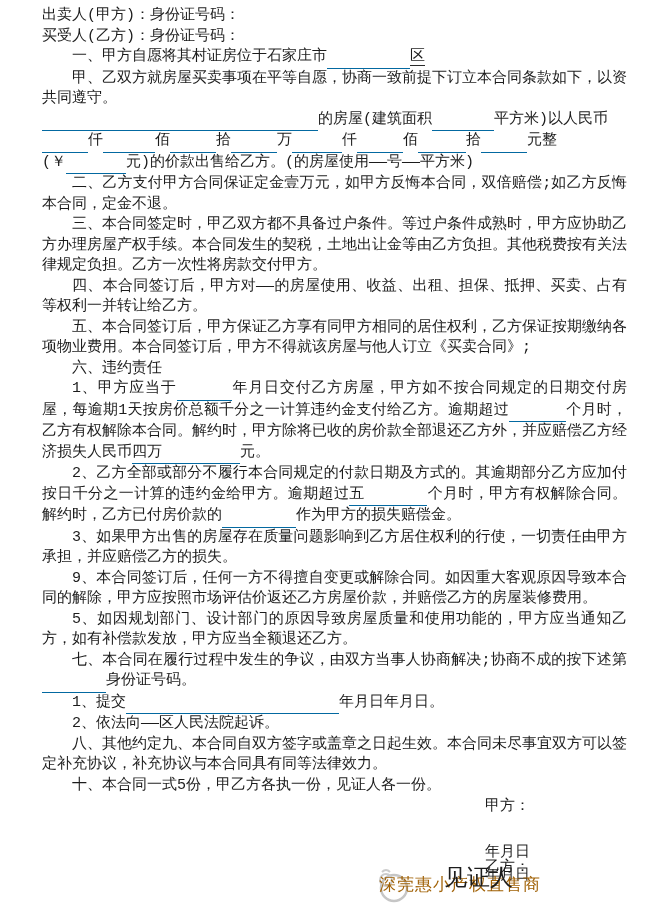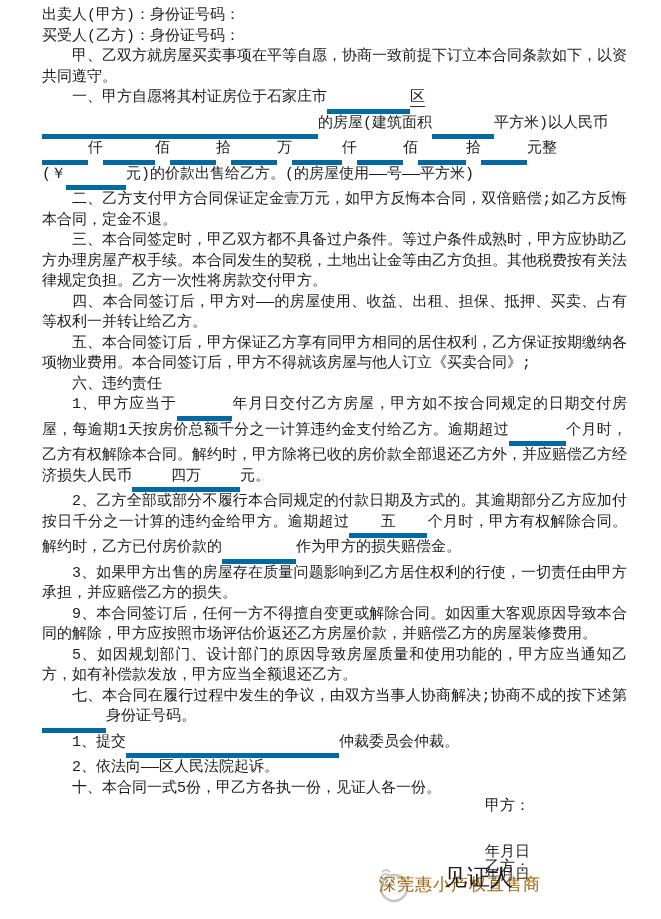--- a/index.html
+++ b/index.html
@@ -27,22 +27,22 @@
     word-break: break-all;
   }
   p.para.indent { text-indent: 30px; }
   .run { }
   .ul-run {
     border-bottom: 1px solid #2a2a2a;
   }
   .blank {
     display: inline-block;
     box-sizing: border-box;
-    border-bottom: 5px solid #0369a1;
-    text-align: center;
+    border-bottom: 1px solid #0369a1;
+    text-align: left;
     white-space: nowrap;
     text-indent: 0;
     vertical-align: baseline;
   }
   
   .sig-layer {
     position: absolute;
     left: 0; top: 0;
     width: 579px; height: 919px;
   }
@@ -83,38 +83,39 @@
     z-index: 2;
   }
 </style>
 </head>
 <body>
 
 <div class="doc">
   <div>
       <p class="para"><span class="run">出卖人(甲方)：身份证号码：</span></p>
       <p class="para"><span class="run">买受人(乙方)：身份证号码：</span></p>
+      <p class="para indent"><span class="run">一、甲方自愿将其村证房位于石家庄市</span><span class="blank" style="width: 83px;">&nbsp;</span><span class="ul-run">区</span></p>
       <p class="para indent"><span class="run">甲、乙双方就房屋买卖事项在平等自愿，协商一致前提下订立本合同条款如下，以资共同遵守。</span></p>
-      <p class="para indent"><span class="run">一、甲方自愿将其村证房位于石家庄市</span><span class="blank" style="width: 83px;">&nbsp;</span><span class="ul-run">区</span></p>
       <p class="para"><span class="blank" style="width: 276px;">&nbsp;</span><span class="run">的房屋(建筑面积</span><span class="blank" style="width: 62px;">&nbsp;</span><span class="run">平方米)以人民币</span></p>
       <p class="para"><span class="blank" style="width: 46px;">&nbsp;</span><span class="run">仟</span><span class="blank" style="width: 52px;">&nbsp;</span><span class="run">佰</span><span class="blank" style="width: 46px;">&nbsp;</span><span class="run">拾</span><span class="blank" style="width: 46px;">&nbsp;</span><span class="run">万</span><span class="blank" style="width: 50px;">&nbsp;</span><span class="run">仟</span><span class="blank" style="width: 46px;">&nbsp;</span><span class="run">佰</span><span class="blank" style="width: 48px;">&nbsp;</span><span class="run">拾</span><span class="blank" style="width: 46px;">&nbsp;</span><span class="run">元整</span></p>
       <p class="para"><span class="run">(￥</span><span class="blank" style="width: 60px;">&nbsp;</span><span class="run">元)的价款出售给乙方。(的房屋使用——号——平方米)</span></p>
       <p class="para indent"><span class="run">二、乙方支付甲方合同保证定金壹万元，如甲方反悔本合同，双倍赔偿;如乙方反悔本合同，定金不退。</span></p>
       <p class="para indent"><span class="run">三、本合同签定时，甲乙双方都不具备过户条件。等过户条件成熟时，甲方应协助乙方办理房屋产权手续。本合同发生的契税，土地出让金等由乙方负担。其他税费按有关法律规定负担。乙方一次性将房款交付甲方。</span></p>
       <p class="para indent"><span class="run">四、本合同签订后，甲方对——的房屋使用、收益、出租、担保、抵押、买卖、占有等权利一并转让给乙方。</span></p>
       <p class="para indent"><span class="run">五、本合同签订后，甲方保证乙方享有同甲方相同的居住权利，乙方保证按期缴纳各项物业费用。本合同签订后，甲方不得就该房屋与他人订立《买卖合同》;</span></p>
       <p class="para indent"><span class="run">六、违约责任</span></p>
       <p class="para indent"><span class="run">1、甲方应当于</span><span class="blank" style="width: 55px;">&nbsp;</span><span class="run">年月日交付乙方房屋，甲方如不按合同规定的日期交付房屋，每逾期1天按房价总额千分之一计算违约金支付给乙方。逾期超过</span><span class="blank" style="width: 57px;">&nbsp;</span><span class="run">个月时，乙方有权解除本合同。解约时，甲方除将已收的房价款全部退还乙方外，并应赔偿乙方经济损失人民币</span><span class="blank" style="width: 108px;">四万</span><span class="run">元。</span></p>
       <p class="para indent"><span class="run">2、乙方全部或部分不履行本合同规定的付款日期及方式的。其逾期部分乙方应加付按日千分之一计算的违约金给甲方。逾期超过</span><span class="blank" style="width: 78px;">五</span><span class="run">个月时，甲方有权解除合同。解约时，乙方已付房价款的</span><span class="blank" style="width: 74px;">&nbsp;</span><span class="run">作为甲方的损失赔偿金。</span></p>
       <p class="para indent"><span class="run">3、如果甲方出售的房屋存在质量问题影响到乙方居住权利的行使，一切责任由甲方承担，并应赔偿乙方的损失。</span></p>
       <p class="para indent"><span class="run">9、本合同签订后，任何一方不得擅自变更或解除合同。如因重大客观原因导致本合同的解除，甲方应按照市场评估价返还乙方房屋价款，并赔偿乙方的房屋装修费用。</span></p>
       <p class="para indent"><span class="run">5、如因规划部门、设计部门的原因导致房屋质量和使用功能的，甲方应当通知乙方，如有补偿款发放，甲方应当全额退还乙方。</span></p>
       <p class="para indent"><span class="run">七、本合同在履行过程中发生的争议，由双方当事人协商解决;协商不成的按下述第</span><span class="blank" style="width: 64px;">&nbsp;</span><span class="run">身份证号码。</span></p>
-      <p class="para indent"><span class="run">1、提交</span><span class="blank" style="width: 213px;">&nbsp;</span><span class="run">仲裁委员会仲裁。</span></p>
+      <p class="para indent"><span class="run">1、提交</span><span class="blank" style="width: 213px;">&nbsp;</span><span class="run">年月日年月日。</span></p>
       <p class="para indent"><span class="run">2、依法向——区人民法院起诉。</span></p>
+      <p class="para indent"><span class="run">八、其他约定九、本合同自双方签字或盖章之日起生效。本合同未尽事宜双方可以签定补充协议，补充协议与本合同具有同等法律效力。</span></p>
       <p class="para indent"><span class="run">十、本合同一式5份，甲乙方各执一份，见证人各一份。</span></p>
     </div>
 </div>
 
 <div class="sig-layer">
   <div class="sig-line sig-party-a">甲方：</div>
   <div class="sig-line sig-party-b">乙方：</div>
   <div class="sig-line sig-date-1">年月日</div>
   <div class="sig-line sig-date-2">年月日</div>
   <div class="sig-line sig-witness">见证人</div>

